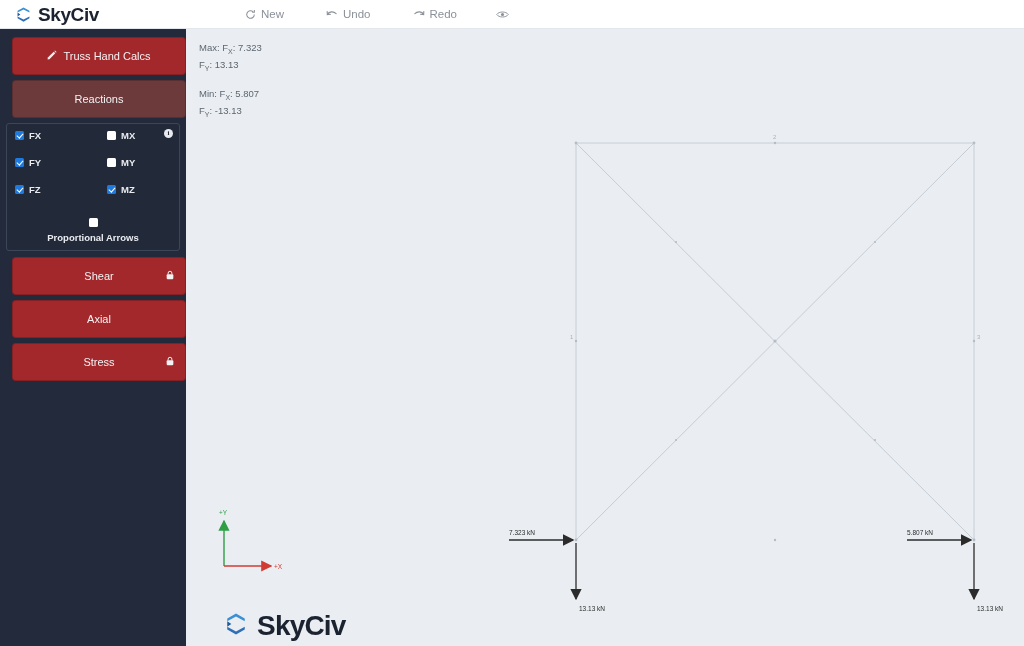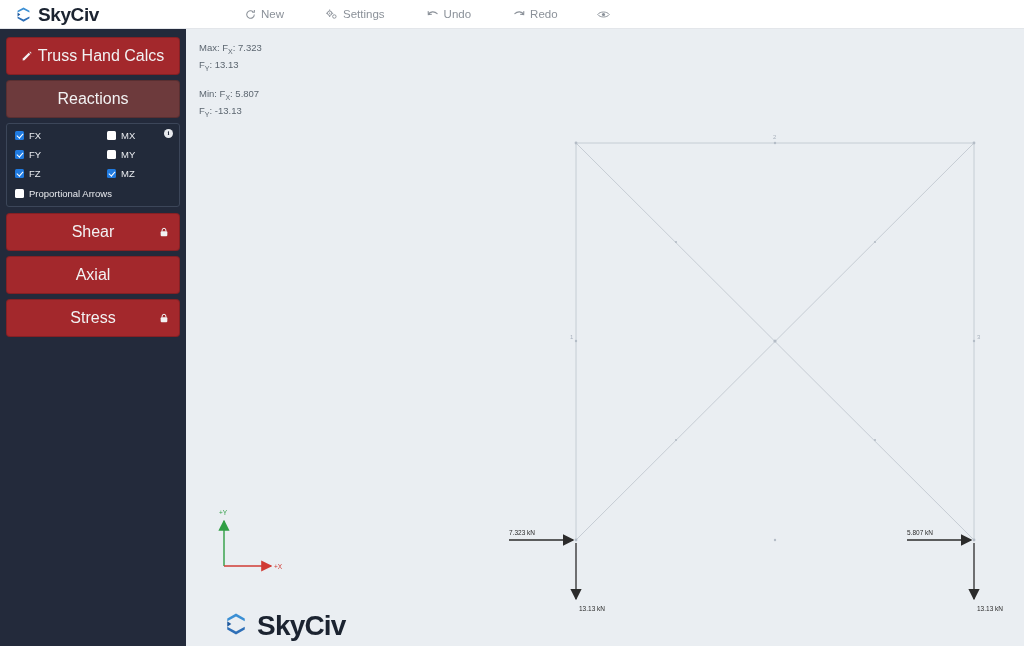--- a/index.html
+++ b/index.html
@@ -48,23 +48,24 @@
     width: 186px; height: 617px;
     background: #232a3b;
     padding: 8px 6px 0 6px;
     z-index: 20;
   }
   .side-btn {
     position: relative;
     width: 174px; height: 38px;
     border-radius: 4px;
     display: flex; align-items: center; justify-content: center;
-    font-size: 16px; color: #f2f2f3;
+    font-size: 11px; color: #f2f2f3;
     margin-bottom: 5px; cursor: pointer;
     border: 1px solid rgba(0,0,0,0.18);
+    margin-left: 6px;
   }
   .side-btn.primary { background: #a3282c; }
   .side-btn.active   { background: #6d3a3c; }
   .side-btn .lock {
     position: absolute; right: 11px; top: 50%;
     transform: translateY(-50%);
     display: block;
   }
   .side-btn .pencil { margin-right: 6px; display: block; }
 
@@ -74,40 +75,41 @@
     width: 174px;
     background: #222a3a;
     border: 1px solid #3c4659;
     border-radius: 3px;
     padding: 6px 8px 7px 8px;
     margin-bottom: 6px;
   }
   .chk-grid {
     display: grid;
     grid-template-columns: 92px 1fr;
-    row-gap: 8px;
+    row-gap: 16px;
+    font-weight: bold;
   }
   .chk {
     display: flex; align-items: center; gap: 5px;
     font-size: 9.5px; color: #e9ebef; cursor: pointer;
   }
   .box {
     width: 9px; height: 9px; border-radius: 1.5px;
     display: inline-block; position: relative; flex: none;
   }
   .box.on  { background: #1f7ae0; }
   .box.off { background: #ffffff; }
   .box.on::after {
     content: ""; position: absolute;
     left: 2.6px; top: 0.6px;
     width: 2.6px; height: 5px;
     border: solid #fff; border-width: 0 1.4px 1.4px 0;
     transform: rotate(42deg);
   }
-  .chk-full { grid-column: 1 / 3; margin-top: 1px; }
+  .chk-full { grid-column: 1 / 3; margin-top: 7px; flex-direction: column; }
   .info-dot {
     position: absolute; top: 5px; right: 6px;
     width: 9px; height: 9px; border-radius: 50%;
     background: #e8eaee; color: #232a3b;
     font-size: 7px; font-weight: bold; line-height: 9px;
     text-align: center; cursor: pointer;
     font-family: "Liberation Serif", serif;
   }
 
   
@@ -154,34 +156,20 @@
       <div class="nav-item">
         <span>
           <svg width="11" height="11" viewBox="0 0 16 16" fill="none" stroke="#8b9199" stroke-width="1.5">
             <path d="M13.5 8A5.5 5.5 0 1 1 11.8 4.1"></path>
               <path d="M13.6 1.6v3.1h-3.1"></path>
           </svg>
         </span>
         <span>New</span>
       </div>
 
-      <div class="nav-item">
-        <span>
-          <svg width="12" height="11" viewBox="0 0 18 16" fill="#8b9199">
-            <circle cx="5.5" cy="6" r="3.3" fill="none" stroke="#8b9199" stroke-width="1.5"></circle>
-            <circle cx="5.5" cy="6" r="1"></circle>
-            <circle cx="12.5" cy="11" r="2.6" fill="none" stroke="#8b9199" stroke-width="1.4"></circle>
-            <rect x="4.7" y="0.4" width="1.6" height="1.8" rx="0.4"></rect>
-            <rect x="4.7" y="9.8" width="1.6" height="1.8" rx="0.4"></rect>
-            <rect x="0.2" y="5.2" width="1.8" height="1.6" rx="0.4"></rect>
-            <rect x="9.0" y="5.2" width="1.8" height="1.6" rx="0.4"></rect>
-          </svg>
-        </span>
-        <span>Settings</span>
-      </div>
 
       <div class="nav-item">
         <span>
           <svg width="12" height="10" viewBox="0 0 16 12" fill="none" stroke="#8b9199" stroke-width="1.5" stroke-linecap="round">
             <path d="M2 6.5 C4 2.5 10 2 13.5 5.5"></path>
               <path d="M1.6 2.6 L1.8 6.8 L5.9 6.4"></path>
           </svg>
         </span>
         <span>Undo</span>
       </div>

